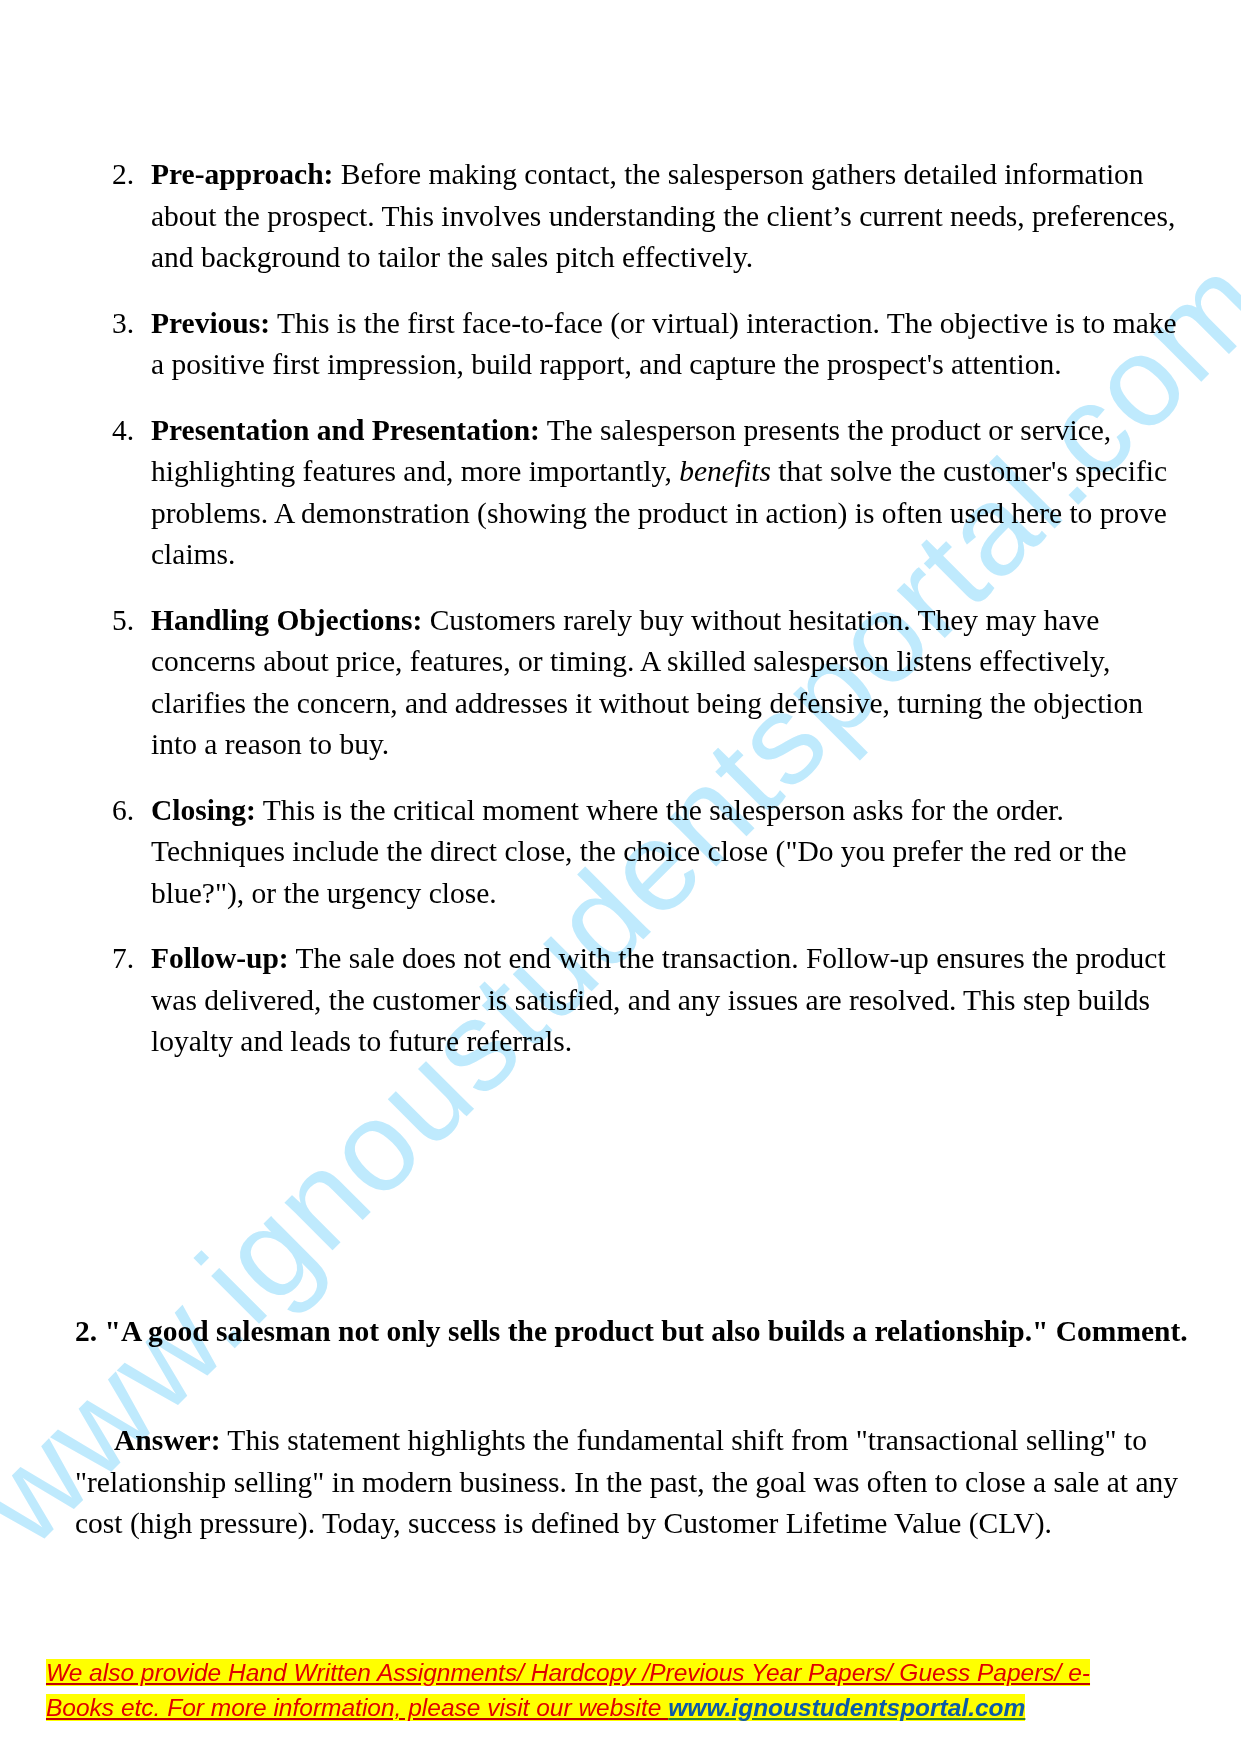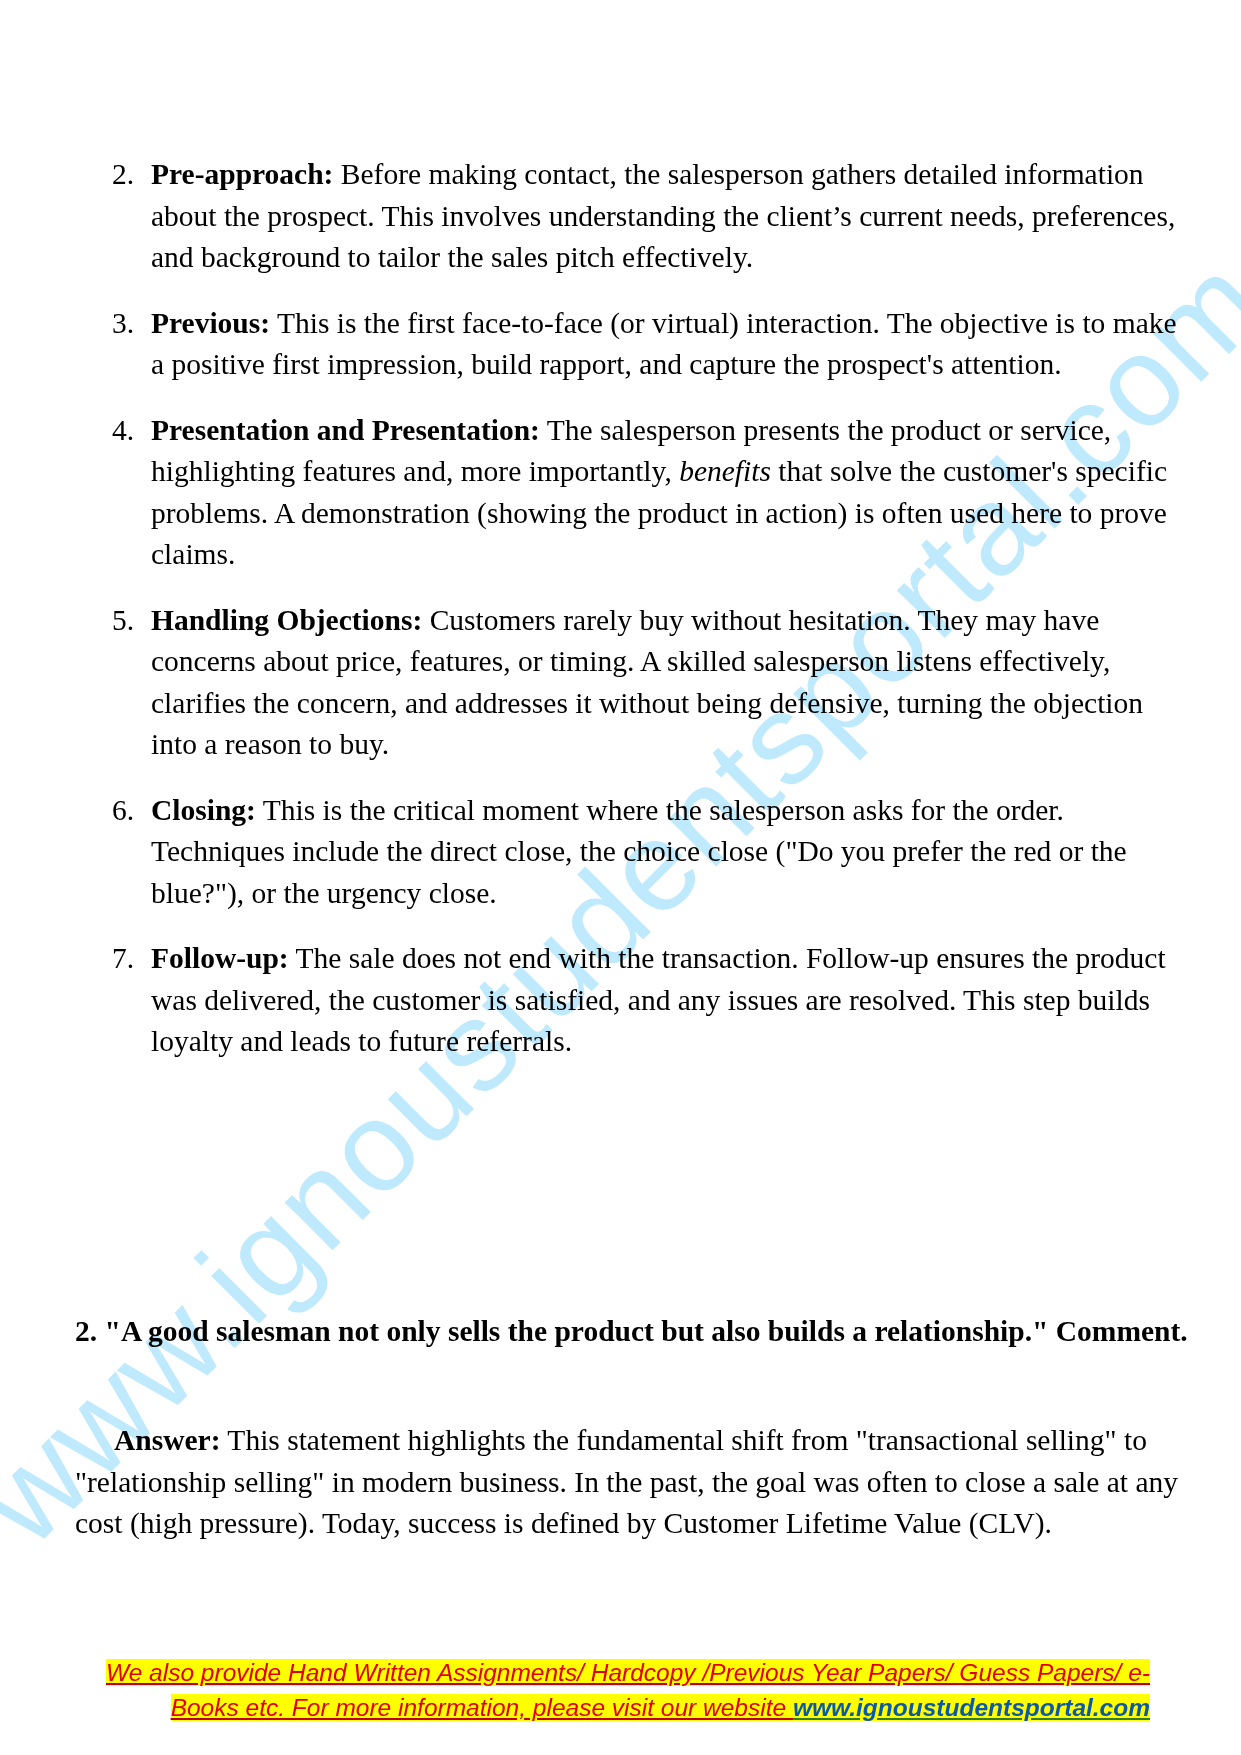--- a/index.html
+++ b/index.html
@@ -38,21 +38,21 @@
     .answer {
       position: absolute; left: 75px; top: 1420px; width: 1120px;
       font-size: 29.5px; line-height: 41.5px; margin: 0;
     }
     .answer b { font-weight: bold; margin-left: 39px; }
 
     .footer {
       position: absolute; left: 46px; top: 1655px; width: 1104px;
       font-family: "Liberation Sans", "DejaVu Sans", sans-serif;
       font-style: italic; font-size: 24.5px; line-height: 35px;
-      text-align: right; z-index: 2;
+      text-align: left; z-index: 2;
     }
     .footer .hl { background: #ffff00; color: #e00000; text-decoration: underline; text-decoration-color: #c00000; }
     .footer .link { color: #0b5aa8; font-weight: bold; text-decoration: underline; text-decoration-color: #2e7d32; background: #ffff00; }
   </style>
 </head>
 <body>
 
 <div class="page">
 
   <div class="watermark">www.ignoustudentsportal.com</div>

